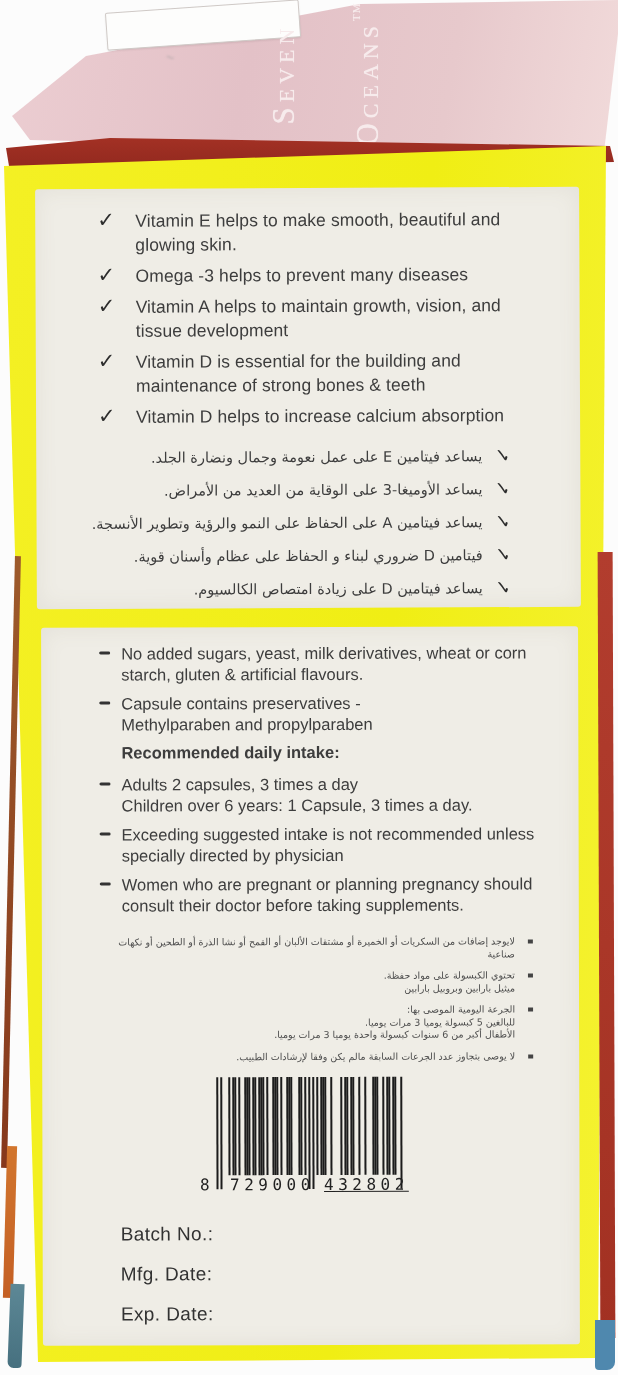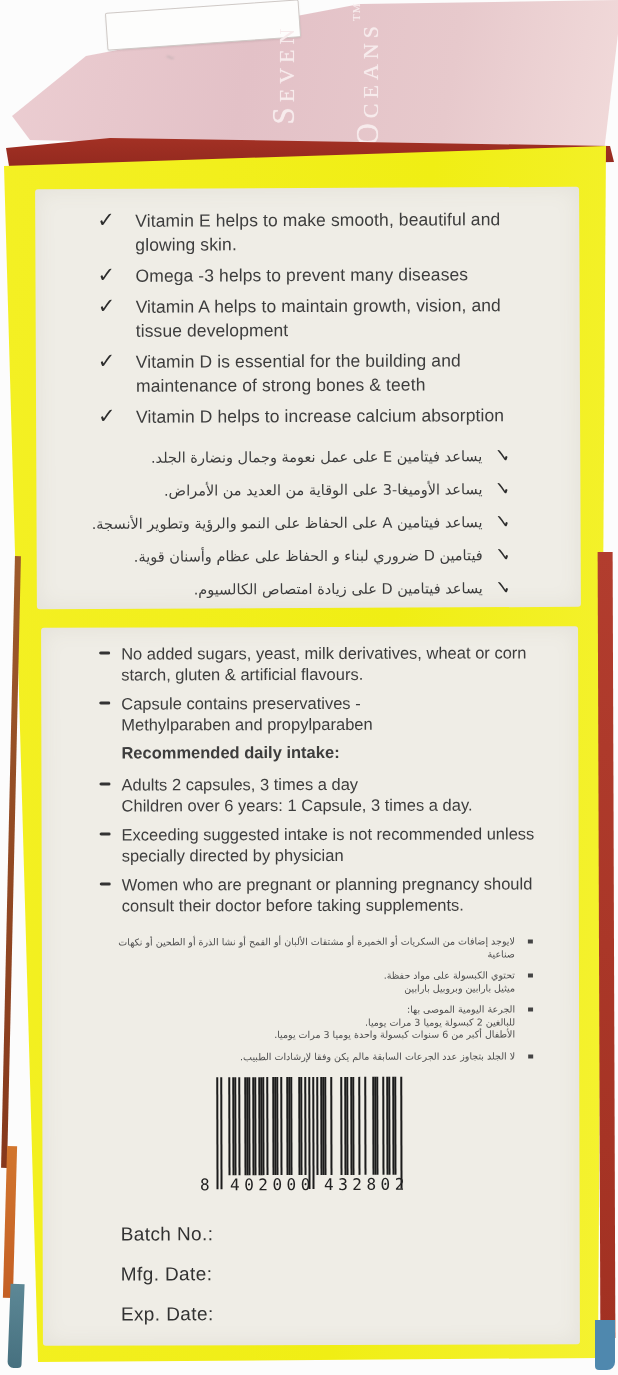--- a/index.html
+++ b/index.html
@@ -87,21 +87,21 @@
   
   .barcode{width:206px;margin:14px auto 0 auto;position:relative;height:132px;}
   .bars{position:absolute;left:8px;top:0;width:190px;height:112px;display:flex;align-items:flex-start;}
   .bars span{display:block;width:2px;height:98px;}
   .bars span.b{background:#1c1c1c;}
   .bars span.tall{height:112px;}
   .ean-digits{position:absolute;top:96px;left:0;width:206px;height:24px;
     font-family:"DejaVu Sans Mono",monospace;font-size:16px;color:#222;}
   .ean-d8{position:absolute;left:-8px;top:2px;}
   .ean-g1{position:absolute;left:22px;top:2px;letter-spacing:4.5px;}
-  .ean-g2{position:absolute;left:116px;top:2px;letter-spacing:4.5px;}
+  .ean-g2{position:absolute;left:116px;top:2px;letter-spacing:4.5px;text-decoration:underline;}
   
   .batch{padding:14px 0 0 78px;font-size:19px;color:#323232;letter-spacing:.4px;}
   .batch div{margin-bottom:18px;}
 </style>
 </head>
 <body>
 
 <div class="photo">
 
   <div class="lid"></div>
@@ -246,29 +246,29 @@
           </span>
           <span class="ar-small-text">تحتوي الكبسولة على مواد حفظة.
 ميثيل بارابين وبروبيل بارابين</span>
         </div>
 
         <div class="ar-small-item">
           <span class="ar-bullet">
             <i></i>
           </span>
           <span class="ar-small-text">الجرعة اليومية الموصى بها:
-للبالغين 2 كبسولة يوميا 3 مرات يوميا.
+للبالغين 5 كبسولة يوميا 3 مرات يوميا.
 الأطفال أكبر من 6 سنوات كبسولة واحدة يوميا 3 مرات يوميا.</span>
         </div>
 
         <div class="ar-small-item">
           <span class="ar-bullet">
             <i></i>
           </span>
-          <span class="ar-small-text">لا الجلد بتجاوز عدد الجرعات السابقة مالم يكن وفقا لإرشادات الطبيب.</span>
+          <span class="ar-small-text">لا يوصى بتجاوز عدد الجرعات السابقة مالم يكن وفقا لإرشادات الطبيب.</span>
         </div>
 
       </div>
 
     <div class="barcode">
       <div class="bars" id="bars">
           <span class="b tall"></span>
           <span class=" tall"></span>
           <span class="b tall"></span>
           <span></span>
@@ -357,21 +357,21 @@
           <span class="b"></span>
           <span></span>
           <span class="b"></span>
           <span class="b"></span>
           <span></span>
           <span></span>
           <span class="b tall"></span>
         </div>
       <div class="ean-digits">
         <span class="ean-d8">8</span>
-        <span class="ean-g1">402000</span>
+        <span class="ean-g1">729000</span>
         <span class="ean-g2">432802</span>
       </div>
     </div>
 
     <div class="batch">
       <div>Batch No.:</div>
       <div>Mfg. Date:</div>
       <div>Exp. Date:</div>
     </div>
   </div>

